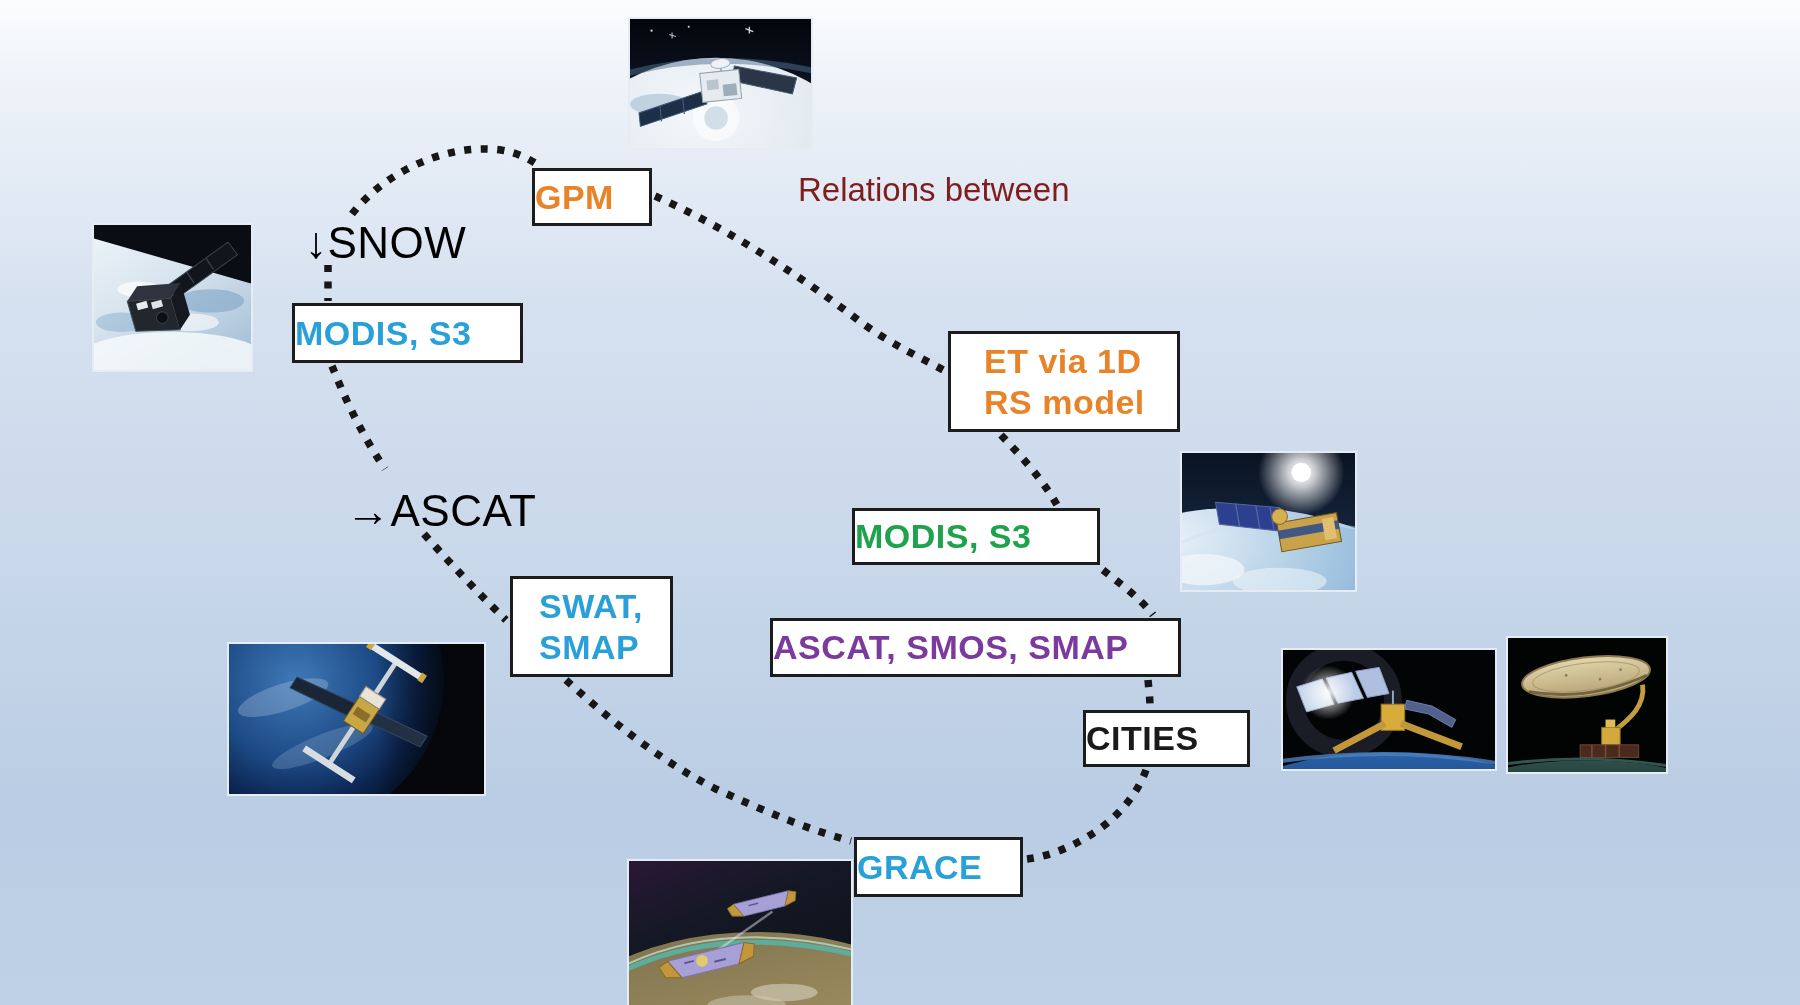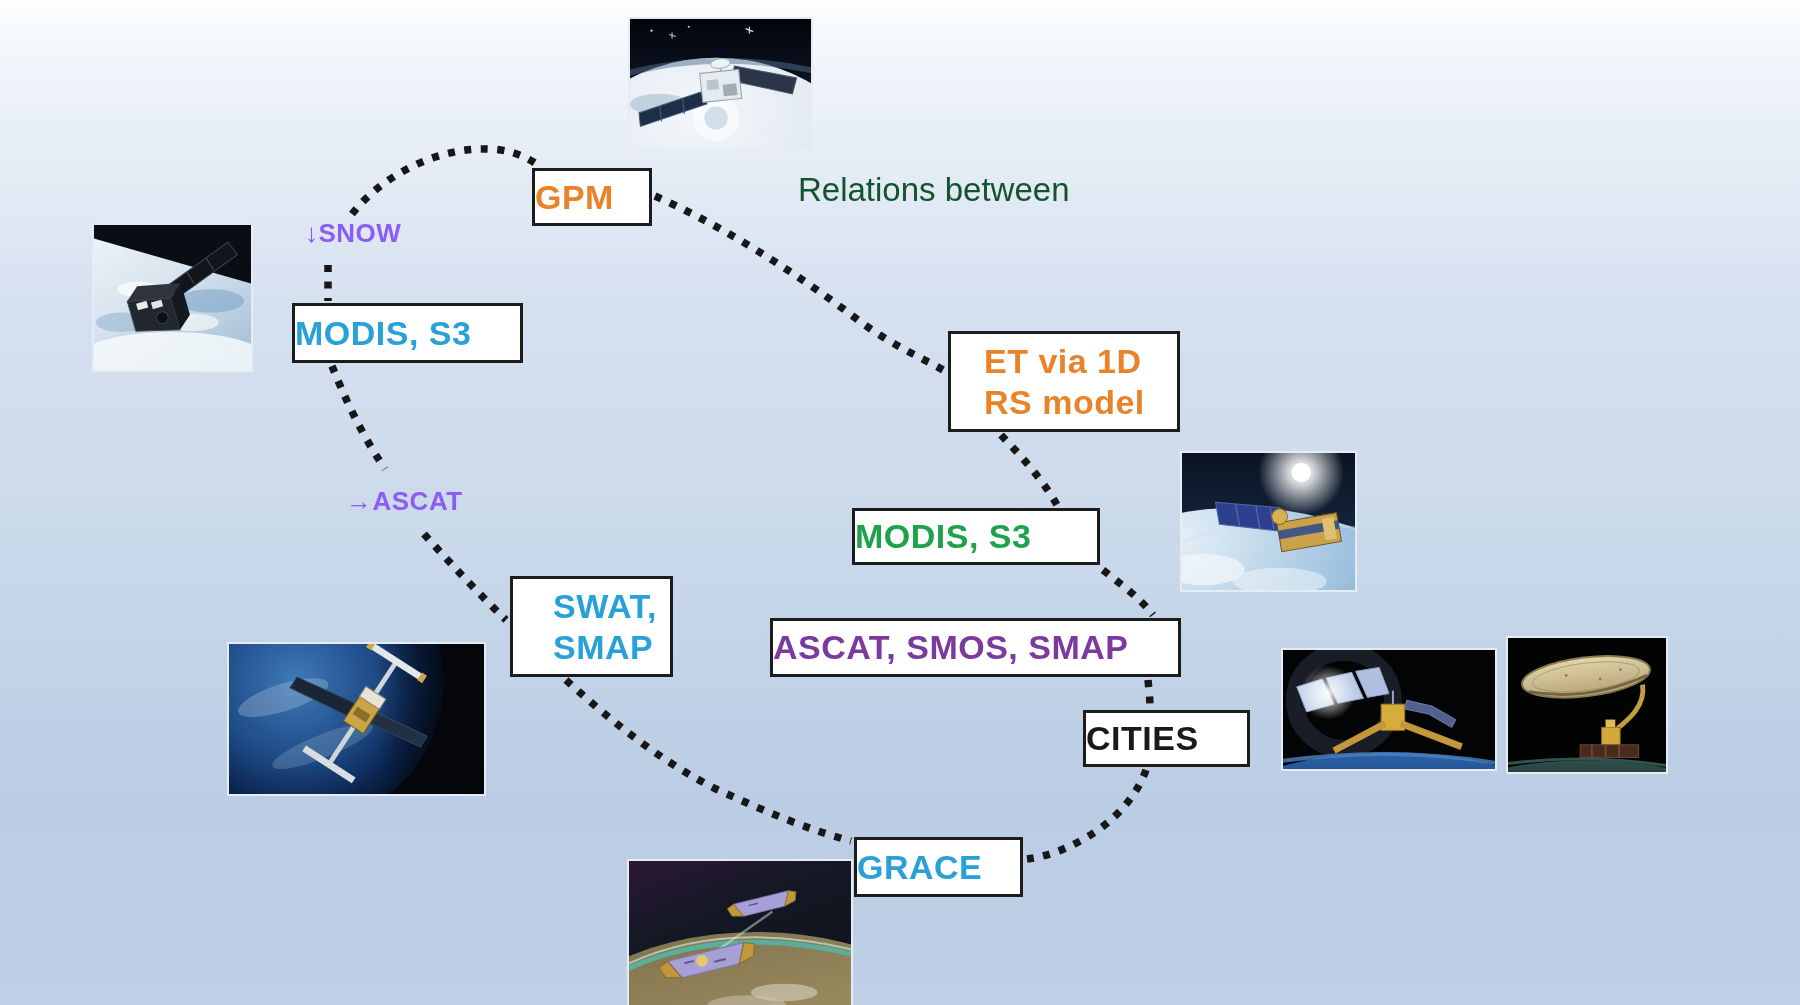--- a/index.html
+++ b/index.html
@@ -27,35 +27,35 @@
   .c-orange{color:#e8832a;}
   .c-cyan{color:#29a1d8;}
   .c-green{color:#1fa24c;}
   .c-purple{color:#7b3b9e;}
   .c-black{color:#1a1a1a;}
 
   #box-gpm{left:532px;top:168px;width:120px;height:58px;}
   #box-modis-left{left:292px;top:303px;width:231px;height:60px;}
   #box-et{left:948px;top:331px;width:232px;height:101px;padding-left:33px;}
   #box-modis-right{left:852px;top:508px;width:248px;height:57px;}
-  #box-swat{left:510px;top:576px;width:163px;height:101px;padding-left:40px;}
+  #box-swat{left:510px;top:576px;width:163px;height:101px;padding-left:26px;}
   #box-ascat{left:770px;top:618px;width:411px;height:59px;}
   #box-cities{left:1083px;top:710px;width:167px;height:57px;}
   #box-grace{left:854px;top:837px;width:169px;height:60px;}
 
   
   .flow-label{
-    position:absolute;font-weight:bold;font-size:26px;color:#8b5cf6;
+    position:absolute;font-weight:normal;font-size:44px;color:#000000;
     white-space:nowrap;letter-spacing:.5px;
   }
   #snow-label{left:305px;top:218px;}
   #runoff-label{left:346px;top:486px;}
   #caption{
     position:absolute;left:798px;top:170px;font-size:33px;line-height:40px;
-    color:#14532d;font-weight:normal;
+    color:#7f1d1d;font-weight:normal;
   }
 
   
   .sat{
     position:absolute;margin:0;box-sizing:border-box;overflow:hidden;
     border:2px solid #e6ecf4;background:#000;
   }
   .sat svg{display:block;width:100%;height:100%;}
   #img-gpm{left:628px;top:17px;width:185px;height:133px;}
   #img-cubesat{left:92px;top:223px;width:161px;height:149px;}

